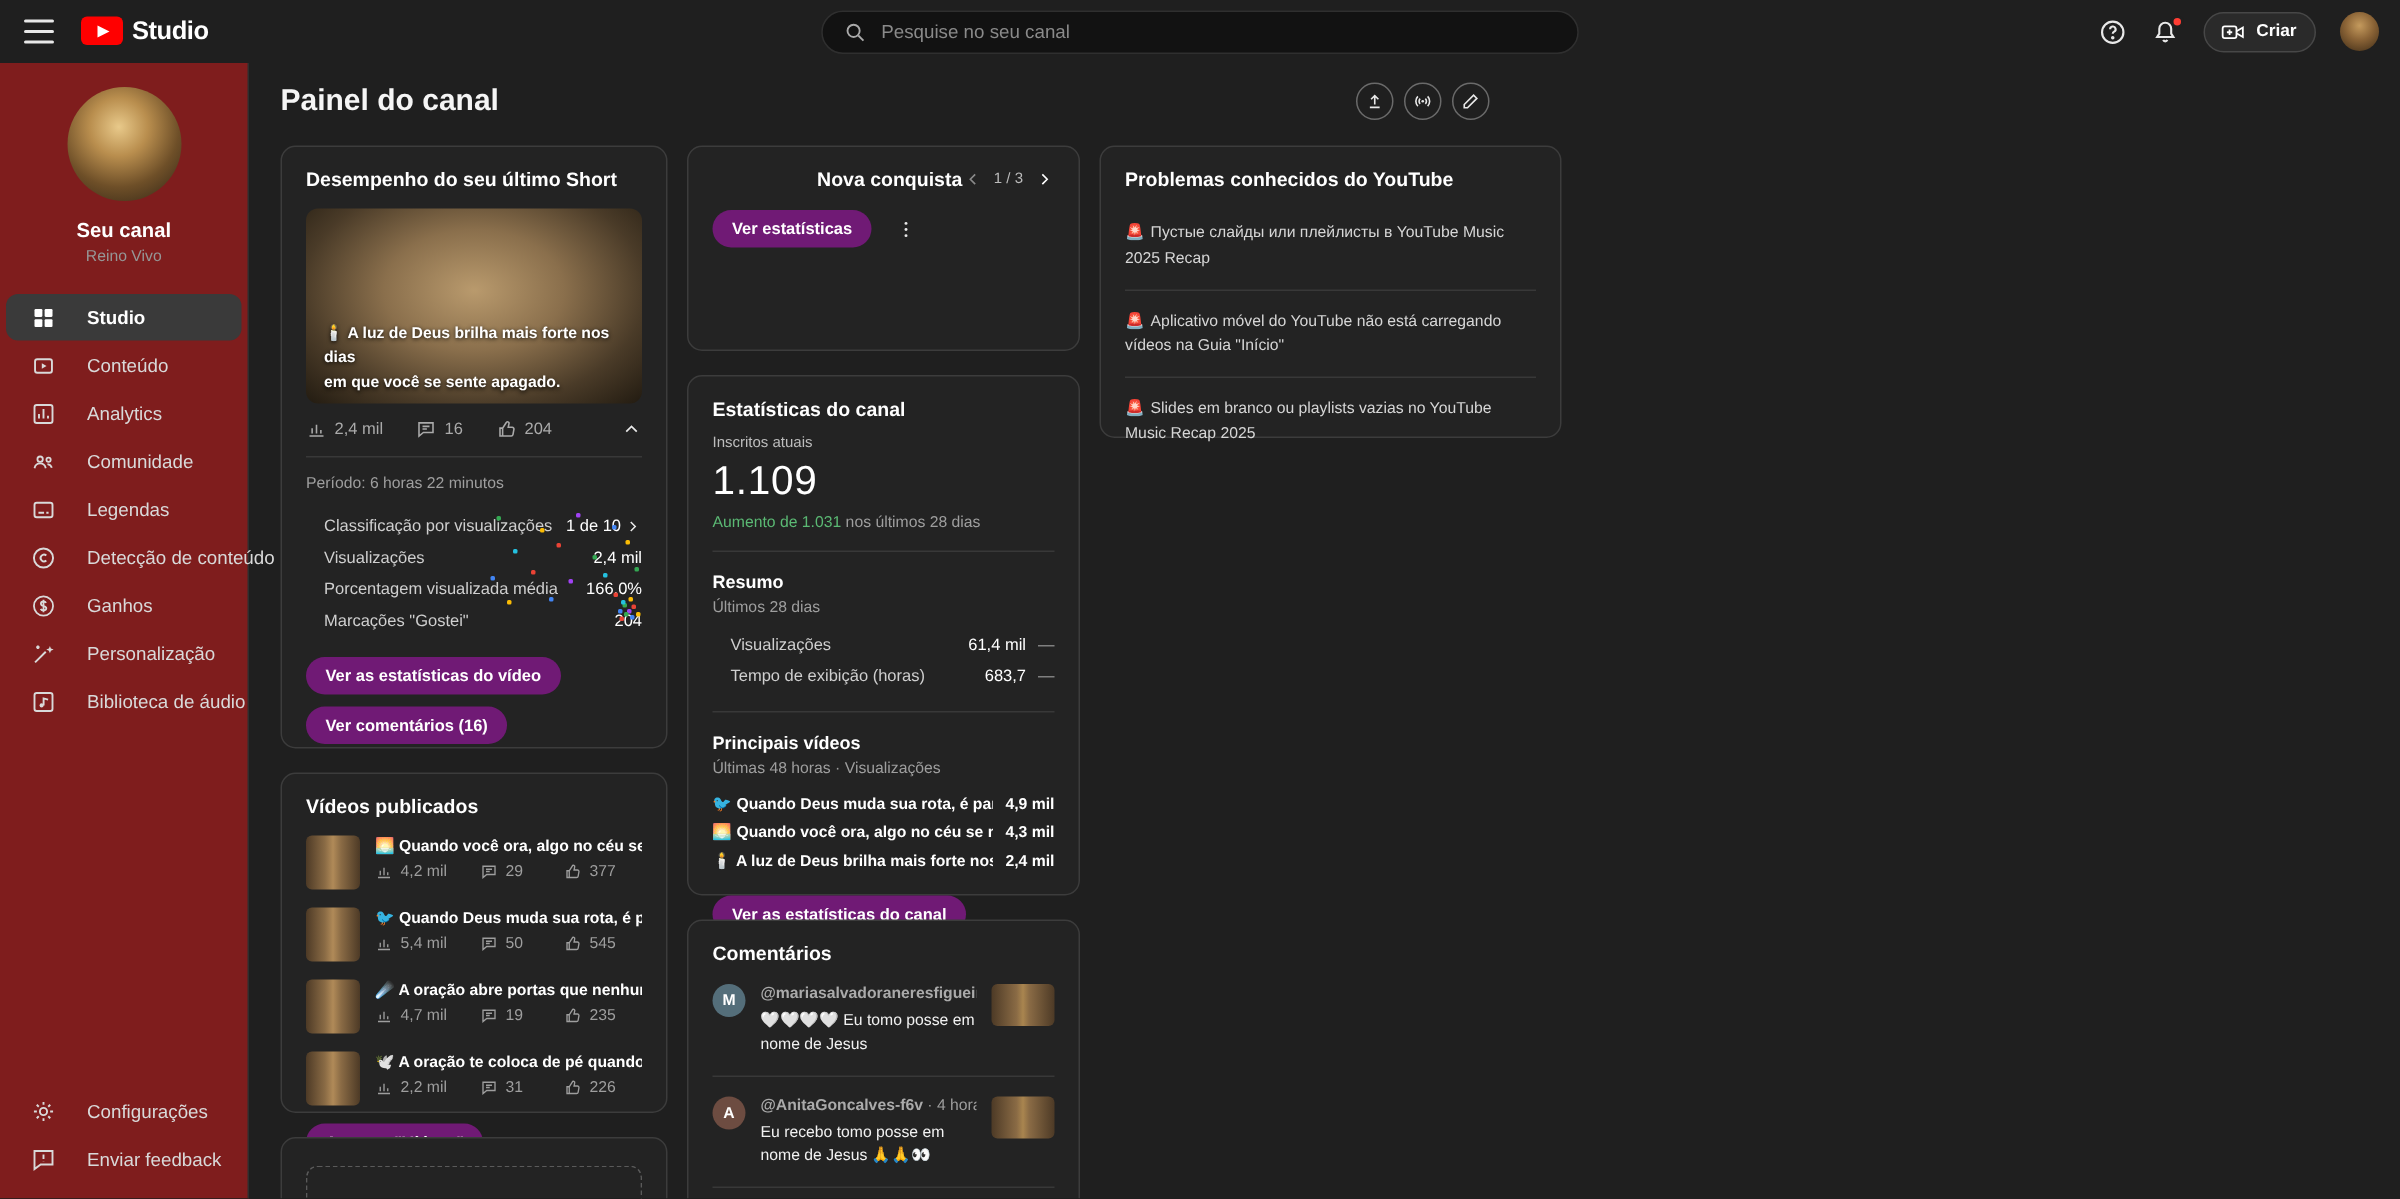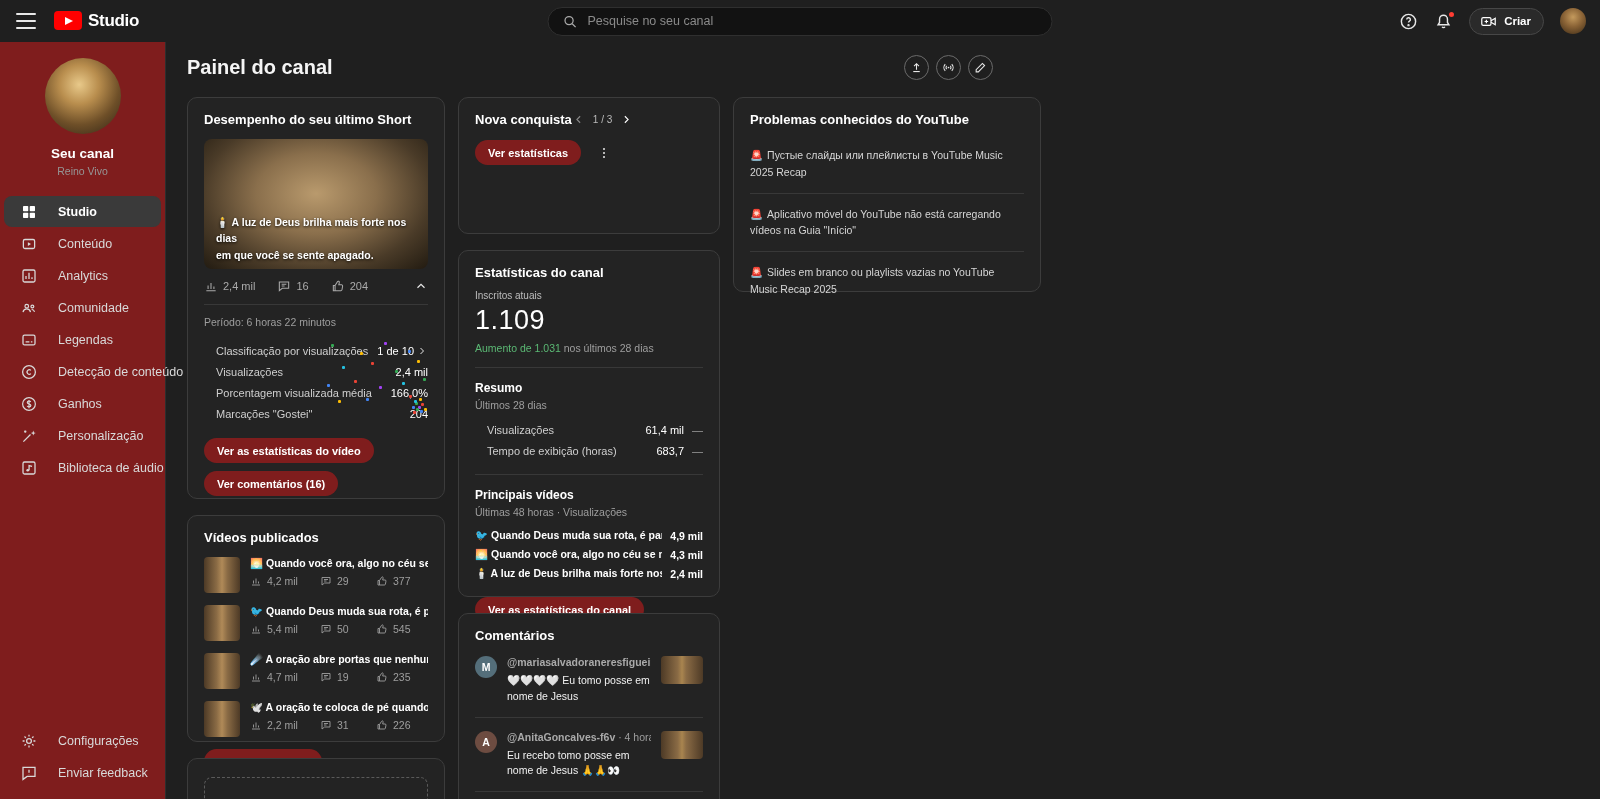--- a/index.html
+++ b/index.html
@@ -70,42 +70,42 @@
   .short-caption { position:absolute; left:0; right:0; bottom:6px; padding:0 12px; font-size:10.5px; font-weight:bold;
     color:#fff; text-shadow:0 1px 3px rgba(0,0,0,.9); line-height:1.55; }
   .stats-row { display:flex; align-items:center; margin-top:10px; color:#aaa; font-size:11px; }
   .stat-g { display:flex; align-items:center; gap:5px; margin-right:22px; }
   .stats-row .chev-end { margin-left:auto; color:#e8e8e8; cursor:pointer; background:none; border:none; display:flex; }
   .hr { border:none; border-top:1px solid #383838; margin:11px 0; }
   .muted { color:#9e9e9e; font-size:10.5px; }
   .kv-rows { margin-top:12px; position:relative; }
   .kv { display:flex; align-items:center; justify-content:space-between; height:21px; font-size:11px; }
   .kv .k { color:#cfcfcf;margin-left:12px; } .kv .v { color:#fff; display:flex; align-items:center; gap:2px; }
-  .pill { display:inline-flex; align-items:center; height:25px; padding:0 13px; border-radius:14px; background:#7f1d1d;
+  .pill { display:inline-flex; align-items:center; height:25px; padding:0 13px; border-radius:14px; background:#701a75;
     color:#fff; font-size:11px; font-weight:bold; border:none; cursor:pointer; font-family:"Liberation Sans", sans-serif; white-space:nowrap; }
   .btn-stack { display:flex; flex-direction:column; align-items:flex-start; gap:8px; margin-top:14px; }
   .confetti { position:absolute; right:0; top:0; width:110px; height:72px; pointer-events:none; }
   .confetti i { position:absolute; width:3px; height:3px; border-radius:1px; display:block; }
 
   
   .vid-row { display:flex; gap:10px; margin-top:12px; cursor:pointer; }
   .vid-thumb { width:36px; height:36px; border-radius:4px; flex:0 0 auto;
     background:linear-gradient(90deg,#4d3a26 0%,#8a6b45 35%,#b08a58 50%,#8a6b45 65%,#4d3a26 100%); }
   .vid-main { flex:1; min-width:0; }
   .vid-title { font-size:10.5px; font-weight:bold; color:#fff; white-space:nowrap; overflow:hidden; }
   .vid-stats { display:flex; align-items:center; color:#9e9e9e; font-size:10.5px; margin-top:5px; }
   .vid-stats .stat-g { margin-right:14px; }
   .vid-stats .stat-g.w1 { width:62px; margin-right:8px;} .vid-stats .stat-g.w2 { width:48px; margin-right:8px;}
 
   
   .card-partial { height:60px; padding:18px 16px; }
   .dashed-box { border:1px dashed #5a5a5a; border-radius:8px; height:40px; }
 
   
-  .ach-head { display:flex; align-items:center; justify-content:flex-start; }
+  .ach-head { display:flex; align-items:center; justify-content:flex-end;margin-left:10px; }
   .pager { display:flex; align-items:center; gap:8px; }
   .pager .pg-txt { font-size:10px; color:#bbb; }
   .pager button { background:none; border:none; display:flex; cursor:pointer; padding:0; }
   .ach-body { display:flex; gap:12px; margin-top:13px; }
   .emoji-face { width:30px; height:30px; border-radius:50%; background:#fbc02d; position:relative; flex:0 0 auto; }
   .emoji-face::before { content:""; position:absolute; top:9px; left:5px; width:6px; height:3px; border-radius:6px 6px 0 0; border-top:2px solid #5f4300; }
   .emoji-face::after  { content:""; position:absolute; top:9px; right:5px; width:6px; height:3px; border-radius:6px 6px 0 0; border-top:2px solid #5f4300; }
   .emoji-mouth { position:absolute; bottom:6px; left:6px; right:6px; height:9px; background:#fff; border:1.5px solid #5f4300; border-radius:3px 3px 6px 6px; }
   .ach-headline { font-size:12px; font-weight:bold; color:#fff; }
   .ach-desc { font-size:10.5px; color:#a8a8a8; line-height:1.45; margin-top:5px; max-width:205px; }

